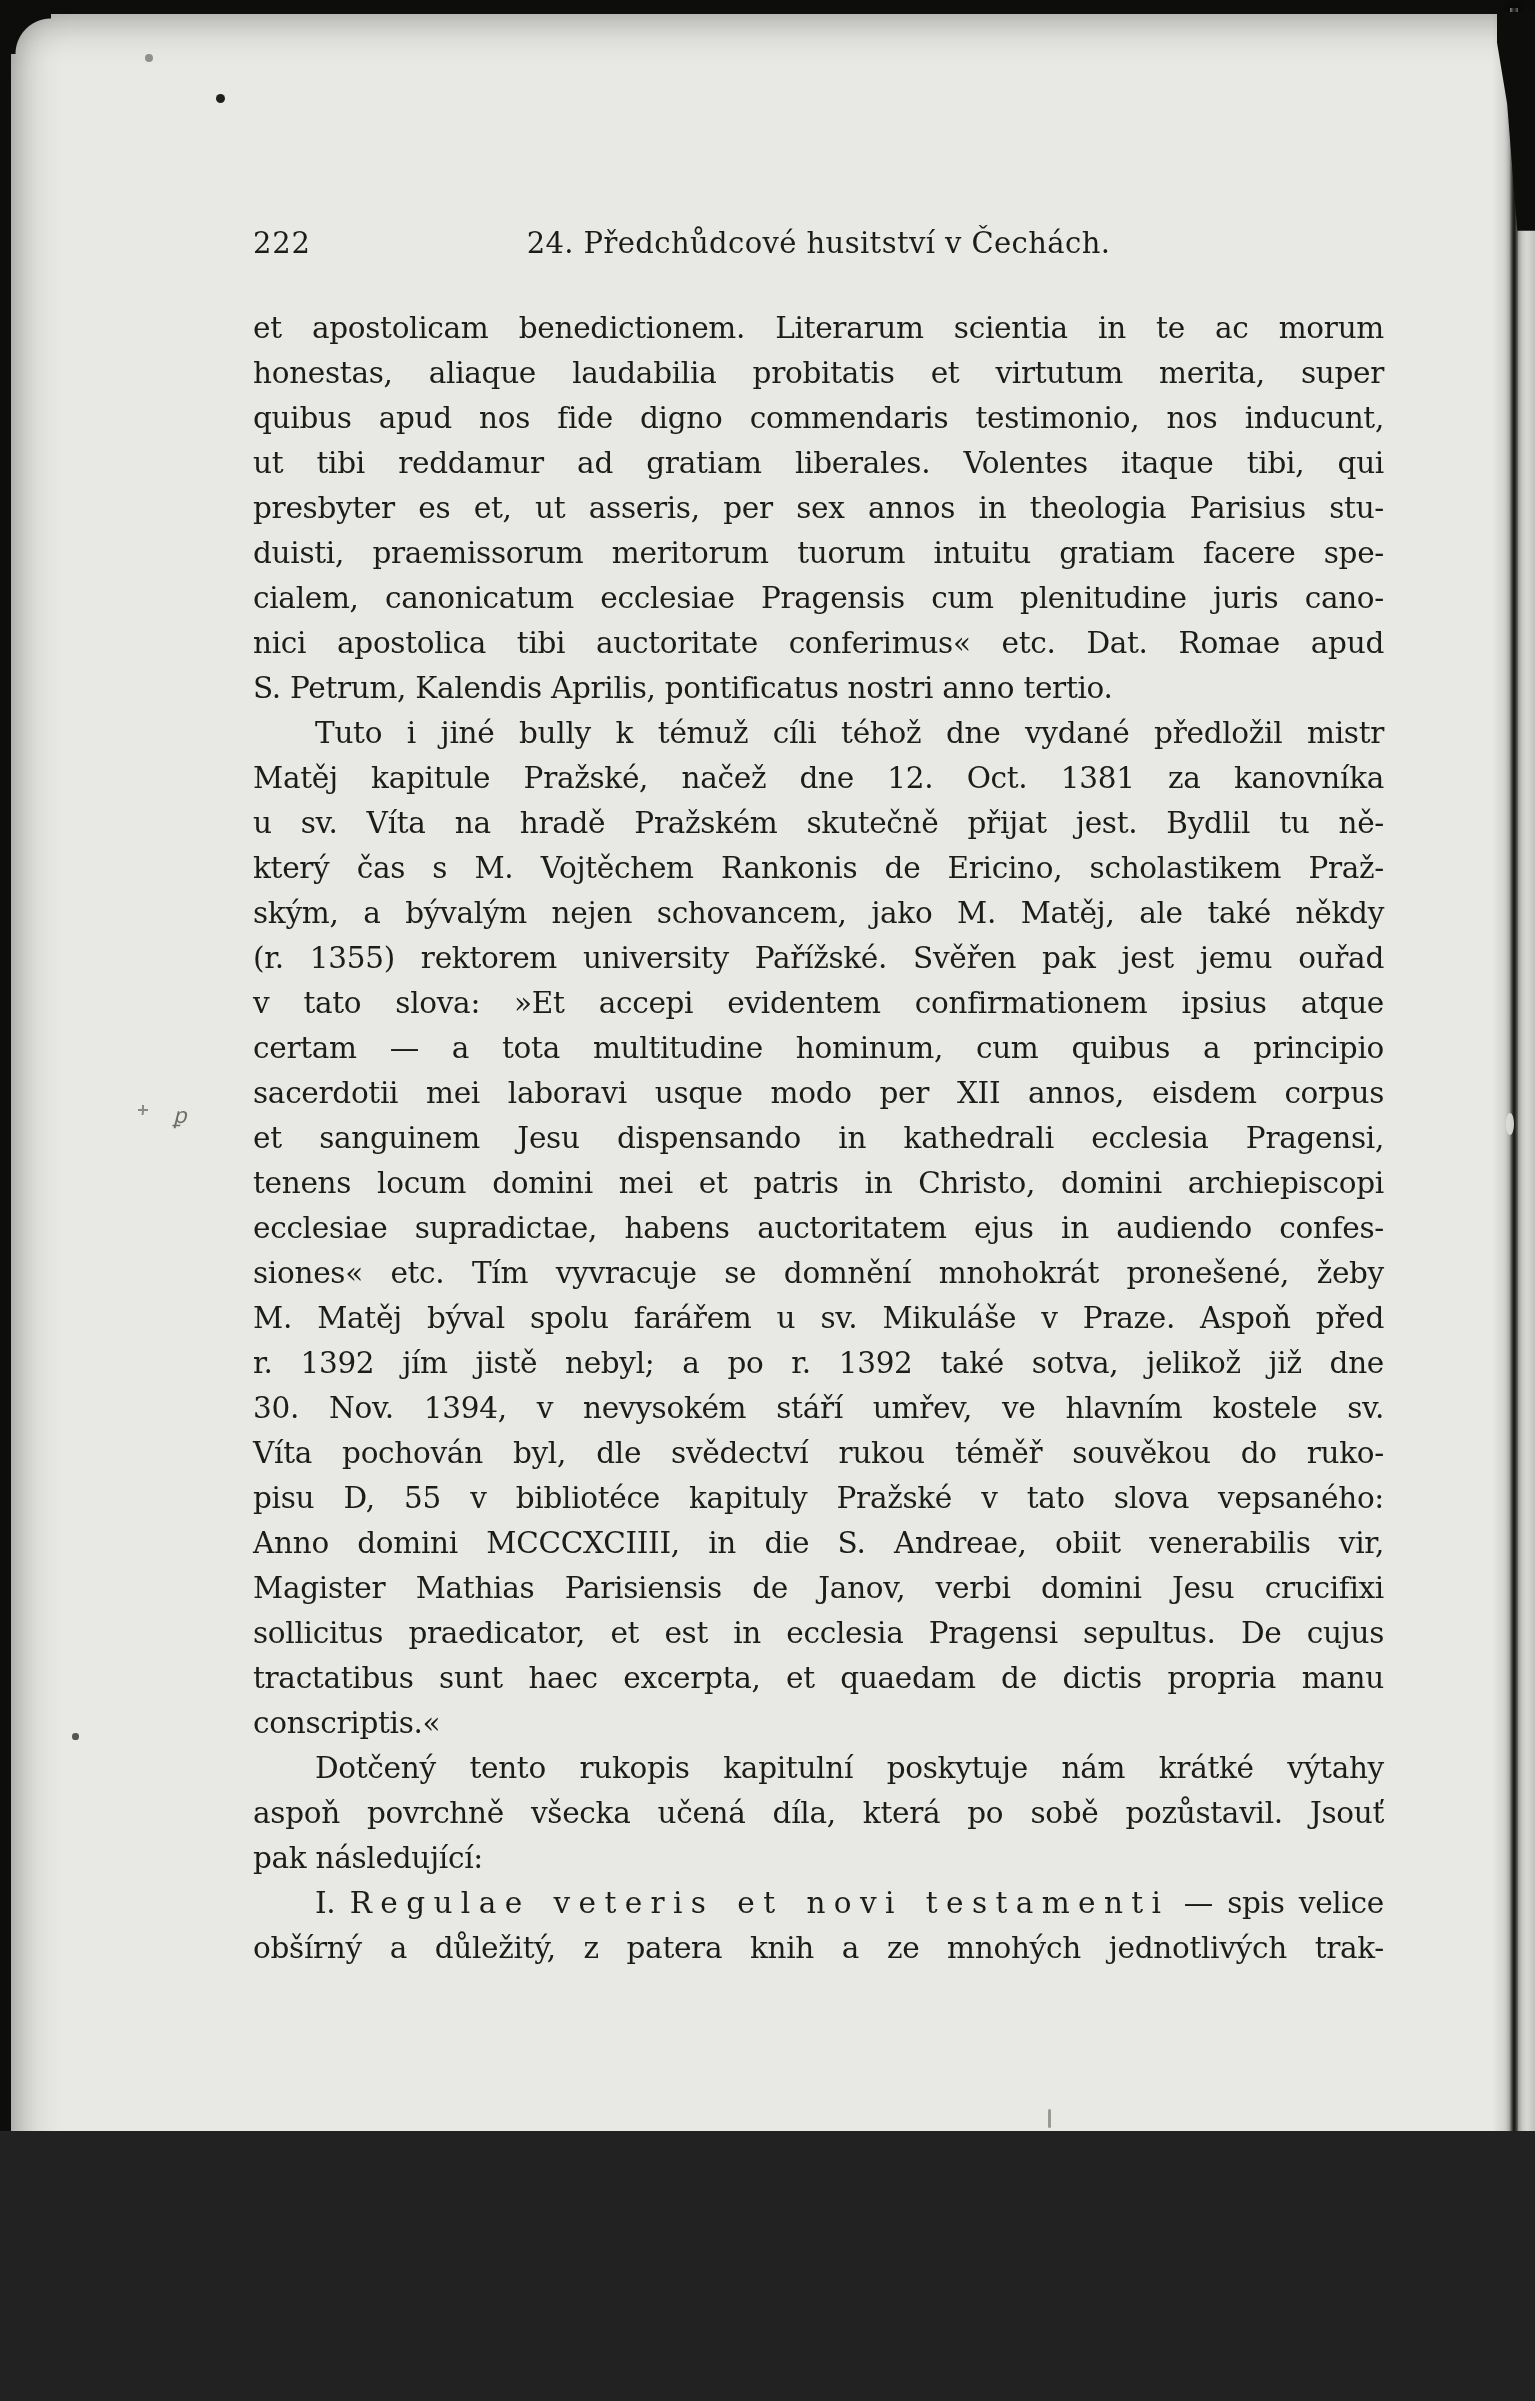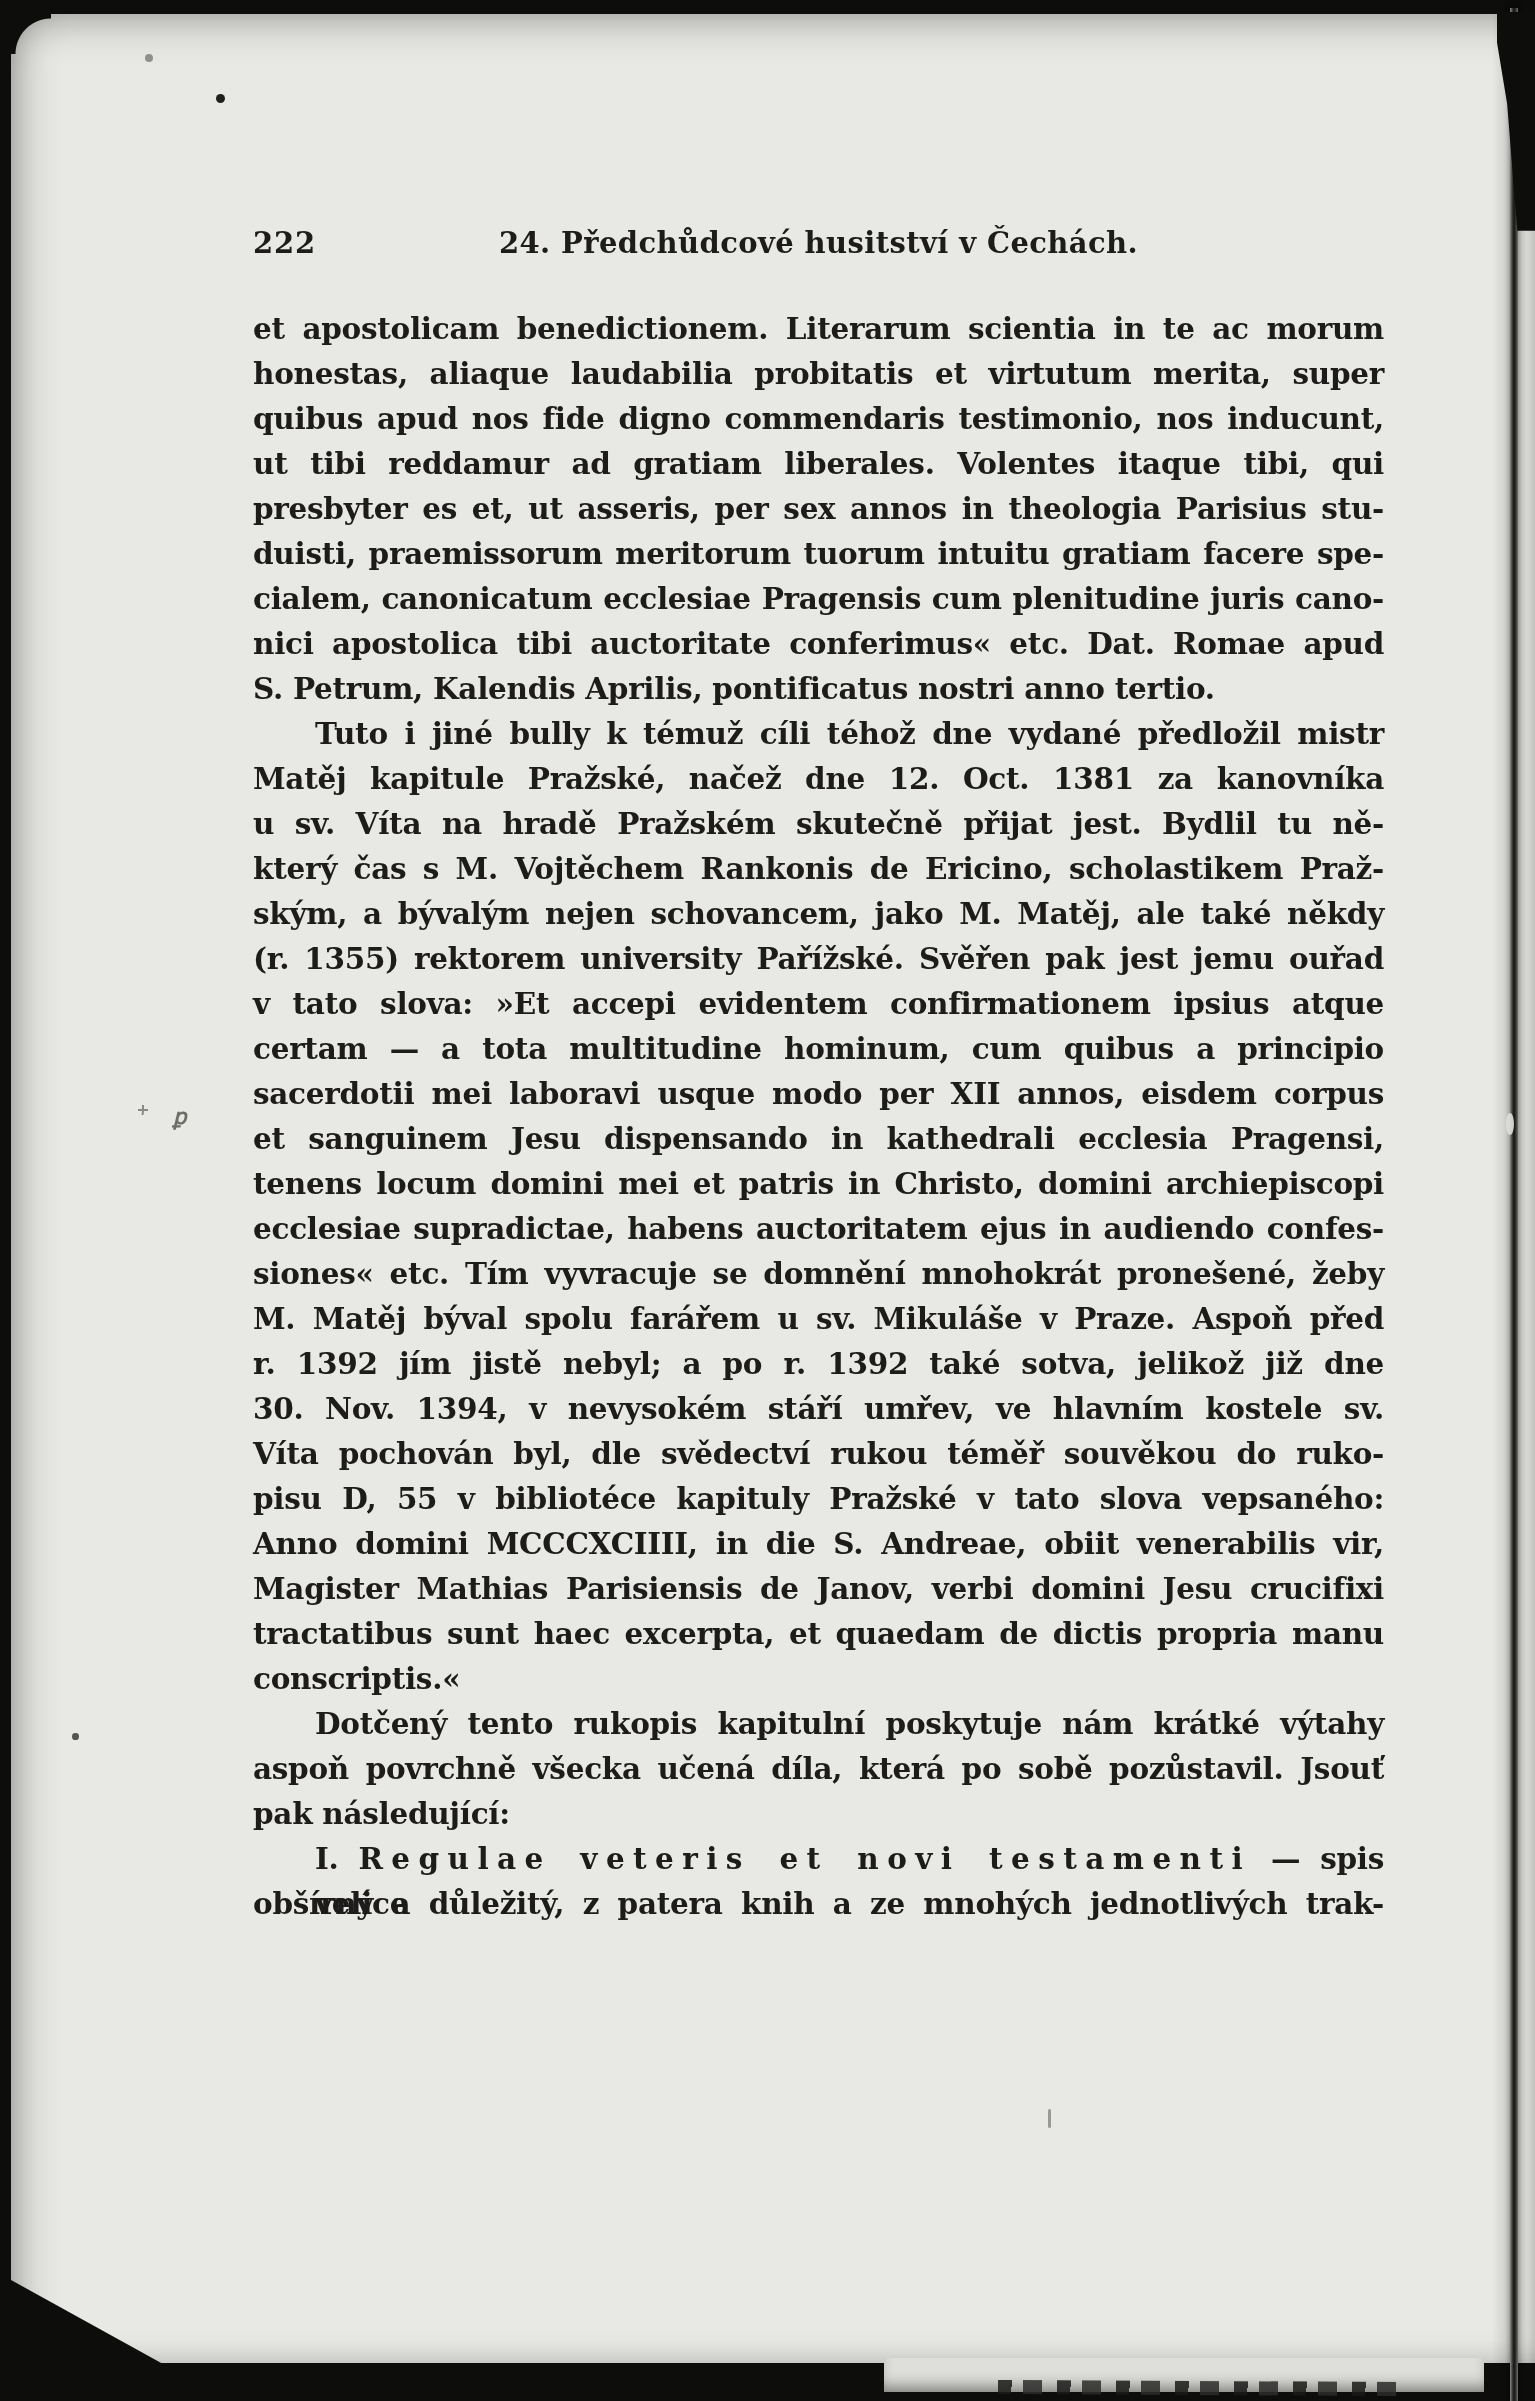--- a/index.html
+++ b/index.html
@@ -4,25 +4,24 @@
 <style>
   :root{
     --paper:#e8e8e5;
     --paper-dim:#dededa;
     --ink:#1d1c1a;
     --scan-black:#0d0d0c;
   }
   html,body{margin:0;padding:0;background:#222;}
   .scan{
     position:relative;
-    width:1536px;height:2401px;
+    width:1536px;height:2131px;
     background:var(--scan-black);
     overflow:hidden;
     font-family:"DejaVu Serif","Liberation Serif",serif;
-    font-weight:bold;
   }
   
   .page{
     position:absolute;left:11px;top:13.5px;width:1525px;height:2349px;
     background:var(--paper);
     border-radius:22px 0 0 0;
     box-shadow:inset 29px 0 42px -22px rgba(0,0,0,.30),
                inset 0 29px 42px -22px rgba(0,0,0,.28),
                inset 0 -17px 34px -20px rgba(0,0,0,.22);
   }
@@ -132,20 +131,21 @@
       <div class="line">tenens locum domini mei et patris in Christo, domini archiepiscopi</div>
       <div class="line">ecclesiae supradictae, habens auctoritatem ejus in audiendo confes-</div>
       <div class="line">siones« etc. Tím vyvracuje se domnění mnohokrát pronešené, žeby</div>
       <div class="line">M. Matěj býval spolu farářem u sv. Mikuláše v Praze. Aspoň před</div>
       <div class="line">r. 1392 jím jistě nebyl; a po r. 1392 také sotva, jelikož již dne</div>
       <div class="line">30. Nov. 1394, v nevysokém stáří umřev, ve hlavním kostele sv.</div>
       <div class="line">Víta pochován byl, dle svědectví rukou téměř souvěkou do ruko-</div>
       <div class="line">pisu D, 55 v bibliotéce kapituly Pražské v tato slova vepsaného:</div>
       <div class="line">Anno domini MCCCXCIIII, in die S. Andreae, obiit venerabilis vir,</div>
       <div class="line">Magister Mathias Parisiensis de Janov, verbi domini Jesu crucifixi</div>
+      <div class="line">sollicitus praedicator, et est in ecclesia Pragensi sepultus. De cujus</div>
       <div class="line">tractatibus sunt haec excerpta, et quaedam de dictis propria manu</div>
       <div class="line end">conscriptis.«</div>
       <div class="line indent">Dotčený tento rukopis kapitulní poskytuje nám krátké výtahy</div>
       <div class="line">aspoň povrchně všecka učená díla, která po sobě pozůstavil. Jsouť</div>
       <div class="line end">pak následující:</div>
       <div class="line indent"><span>I. </span><span class="letterspaced">Regulae veteris et novi testamenti</span><span> — spis velice</span></div>
       <div class="line">obšírný a důležitý, z patera knih a ze mnohých jednotlivých trak-</div>
     </div>
 
   <div class="wedge-bl"></div>

